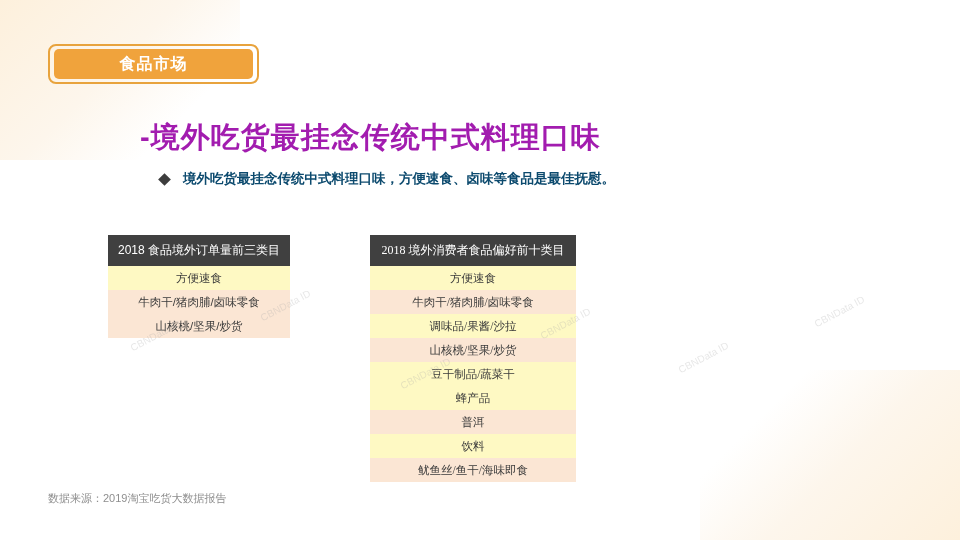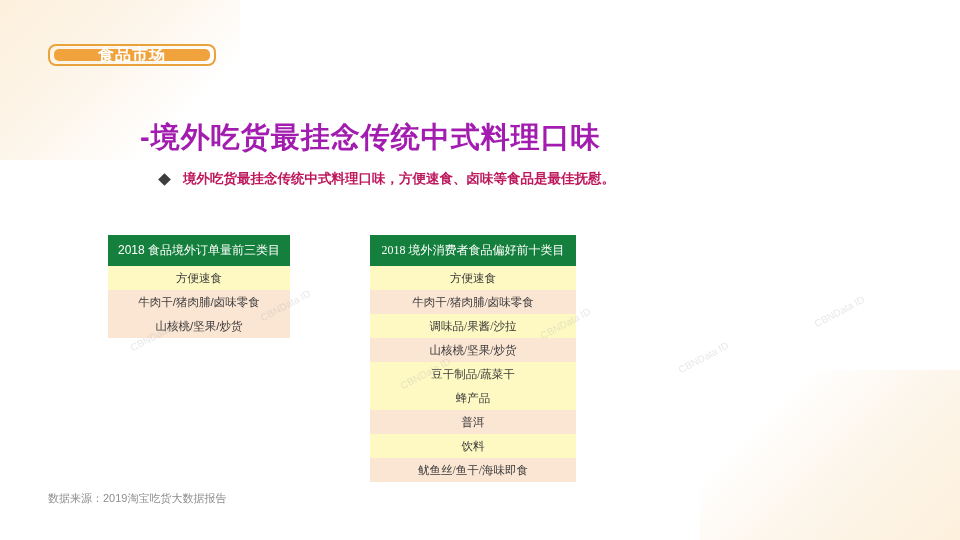--- a/index.html
+++ b/index.html
@@ -30,21 +30,22 @@
     background: linear-gradient(315deg, #fdf0dc 0%, #fdf6ec 45%, rgba(255,255,255,0) 75%);
     pointer-events: none;
   }
 
   
   .tag-wrap {
     position: absolute;
     left: 48px;
     top: 44px;
     width: 168px;
-    height: 22px;
+    height: 40px;
+    padding-left: 43px;
   }
   .tag-outline {
     position: absolute;
     inset: 0;
     border: 2px solid #e8a33d;
     border-radius: 8px;
     box-sizing: border-box;
   }
   .tag-fill {
     position: absolute;
@@ -89,42 +90,42 @@
     width: 9px;
     height: 9px;
     background: #3d3d3d;
     transform: rotate(45deg);
     margin-right: 14px;
     flex: 0 0 auto;
   }
   .bullet-text {
     font-size: 13.5px;
     font-weight: bold;
-    color: #be185d;
+    color: #0c4a6e;
     white-space: nowrap;
   }
 
   
   .tables {
     position: absolute;
     left: 0;
     top: 235px;
     width: 960px;
     height: 230px;
   }
   .table-block {
     position: absolute;
     top: 0;
   }
   .t1 { left: 108px;  width: 182px; }
   .t2 { left: 370px;  width: 206px; font-family: Liberation Serif, serif; }
   .t3 { left: 654px;  width: 198px; }
 
   .table-header {
-    background: #15803d;
+    background: #404040;
     color: #ffffff;
     font-size: 12px;
     text-align: center;
     padding: 7px 4px;
     white-space: nowrap;
     overflow: hidden;
   }
   .table-row {
     font-size: 11.5px;
     color: #3a3a3a;

